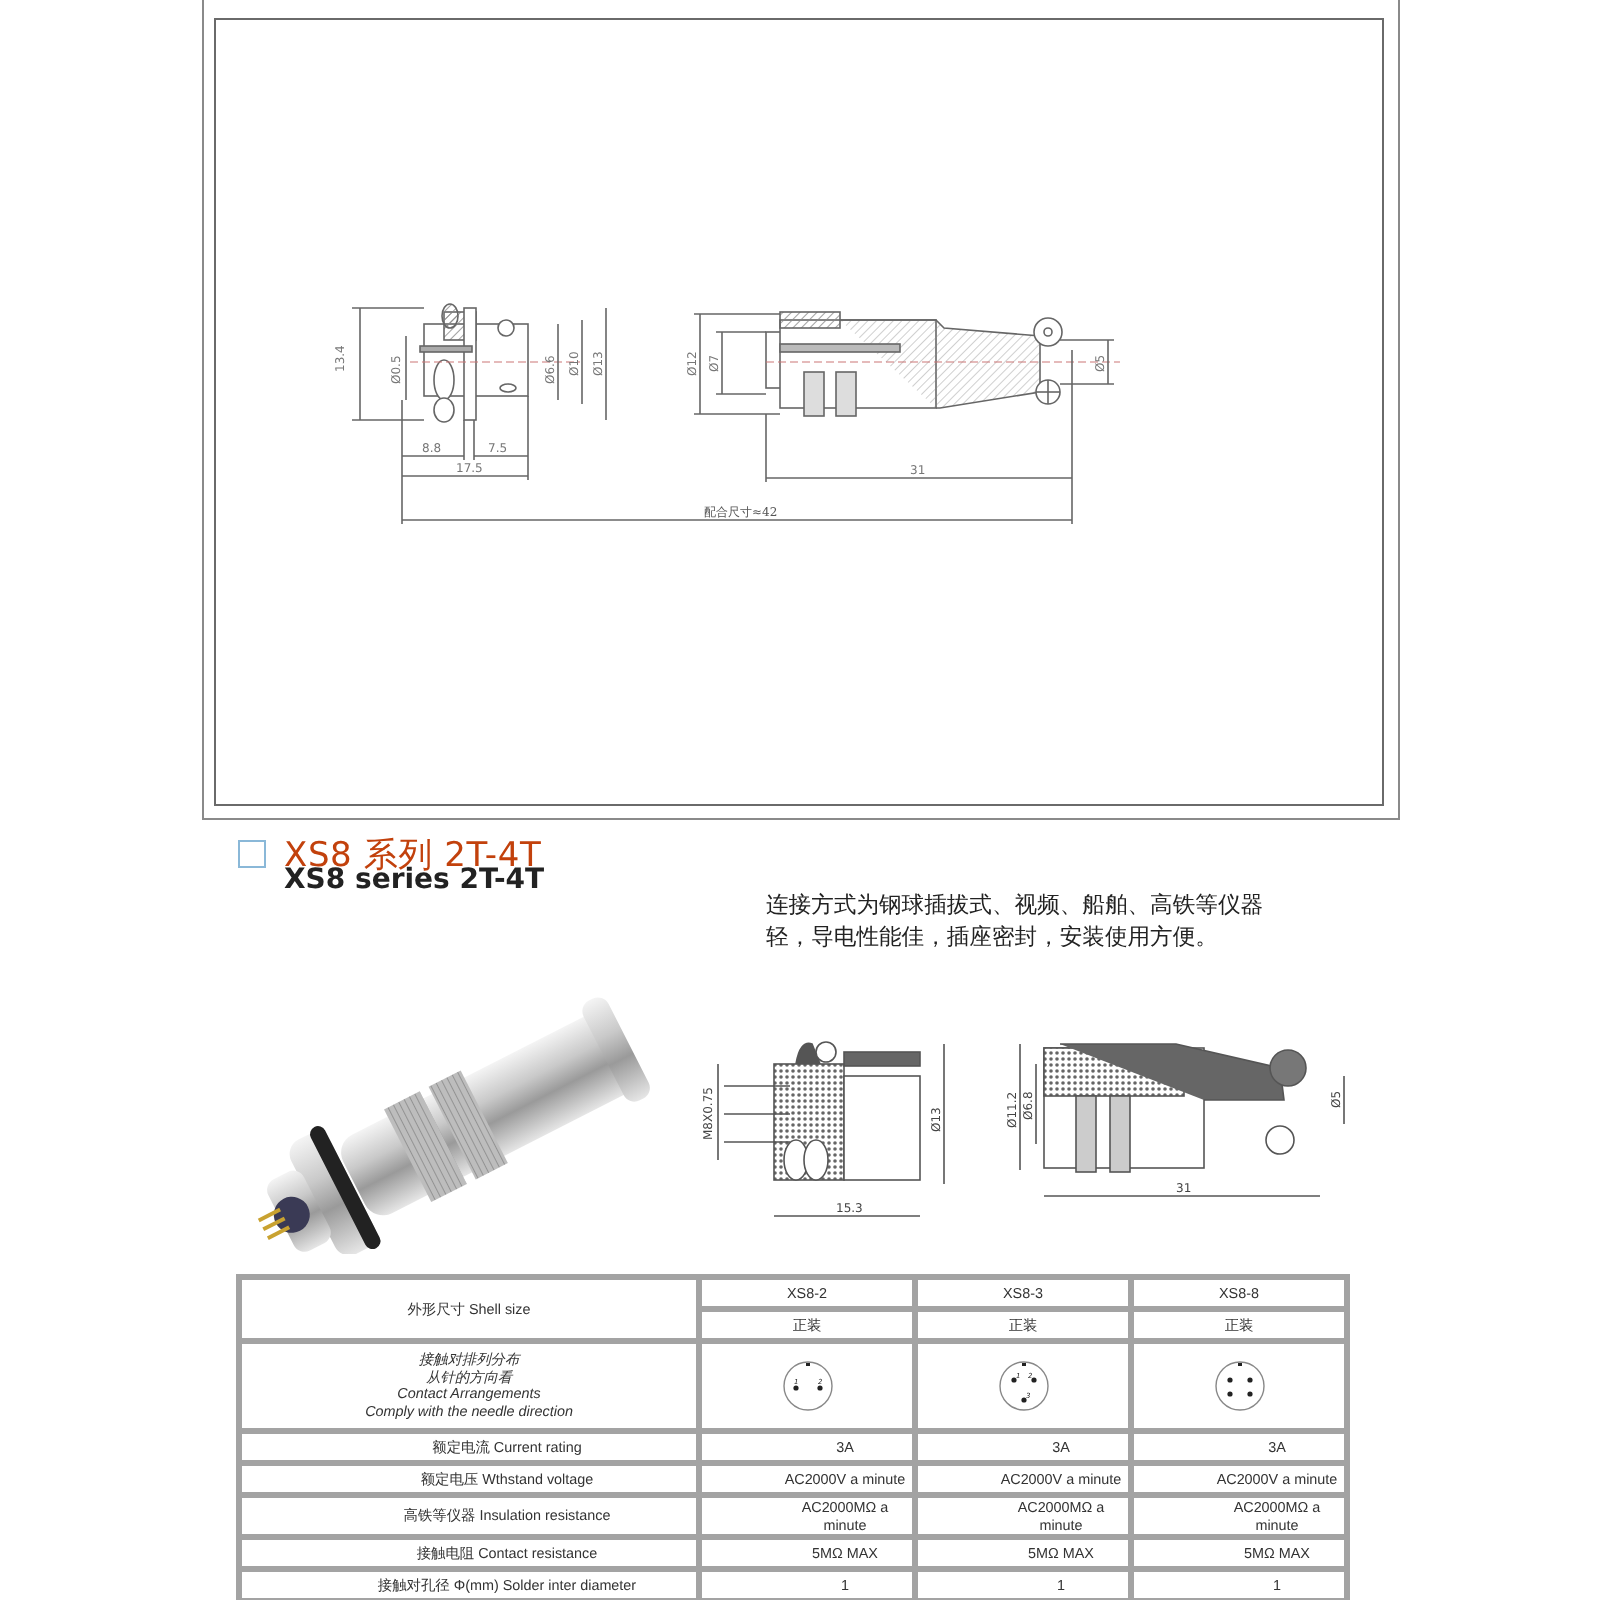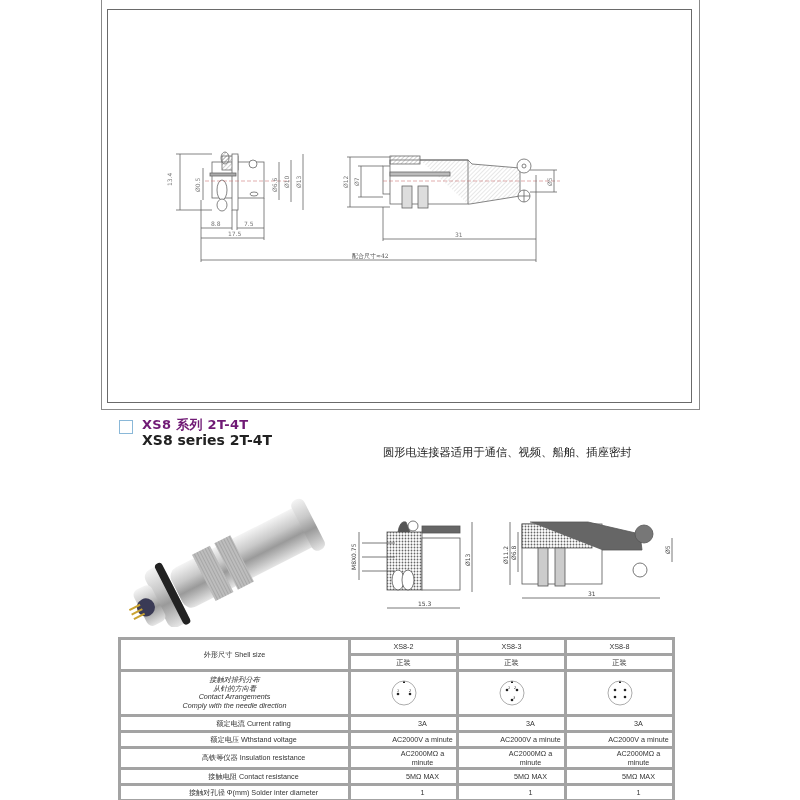--- a/index.html
+++ b/index.html
@@ -7,21 +7,21 @@
   body { position: relative; font-family: "DejaVu Sans", sans-serif; color: #222; }
 
   .frame-outer { position: absolute; left: 101px; top: -2px; width: 599px; height: 412px; border: 1px solid #8a8a8a; border-top: none; }
   .frame-inner { position: absolute; left: 107px; top: 9px; width: 585px; height: 394px; border: 1.5px solid #6a6a6a; }
 
   .drawing { position: absolute; left: 0; top: 0; width: 800px; height: 410px; }
   .dim-text { font-family: "DejaVu Sans", sans-serif; font-size: 6px; fill: #777; }
   .dim-cn { font-family: "DejaVu Serif", serif; font-size: 6px; fill: #555; }
 
   .series-box { position: absolute; left: 119px; top: 420px; width: 14px; height: 14px; border: 1.3px solid #8ab8d8; }
-  .series-title-cn { position: absolute; left: 142px; top: 416px; font-size: 13px; font-weight: bold; color: #701a75; letter-spacing: 0.3px; }
+  .series-title-cn { position: absolute; left: 142px; top: 416px; font-size: 17px; font-weight: normal; color: #c2410c; letter-spacing: 0.3px; }
   .series-title-en { position: absolute; left: 142px; top: 432px; font-size: 14px; font-weight: bold; color: #222; }
 
   .desc { position: absolute; left: 383px; top: 445px; width: 290px; font-size: 11.3px; line-height: 15.5px; color: #222; }
 
   .photo { position: absolute; left: 115px; top: 492px; width: 235px; height: 135px; }
   .small-draw { position: absolute; left: 350px; top: 510px; width: 340px; height: 110px; }
 
   table.spec { position: absolute; left: 118px; top: 637px; width: 557px; border-collapse: collapse; font-family: "Liberation Sans", sans-serif; font-size: 7.2px; color: #333; }
   table.spec td { border: 3px solid #a3a3a3; text-align: center; vertical-align: middle; padding: 0 2px; }
   table.spec tr.r-h1 td, table.spec tr.r-h2 td { height: 16px; }
@@ -120,21 +120,22 @@
     <text class="dim-text" x="455" y="237">31</text>
     <text class="dim-cn" x="352" y="258">配合尺寸≈42</text>
   </g>
 </svg>
 
 <div class="series-box"></div>
 <div class="series-title-cn">XS8 系列  2T-4T</div>
 <div class="series-title-en">XS8 series 2T-4T</div>
 
 <div class="desc">
-  <div>圆形电连接器适用于通信、视频、船舶、插座密封</div>
+  <div>连接方式为钢球插拔式、视频、船舶、高铁等仪器</div>
+  <div>轻，导电性能佳，插座密封，安装使用方便。</div>
 </div>
 
 <svg class="photo" viewBox="0 0 235 135">
   <defs>
     <linearGradient id="metal" x1="0" y1="0" x2="0" y2="1">
       <stop offset="0" stop-color="#f4f4f4"></stop>
       <stop offset="0.35" stop-color="#c9c9c9"></stop>
       <stop offset="0.6" stop-color="#9a9a9a"></stop>
       <stop offset="1" stop-color="#e6e6e6"></stop>
     </linearGradient>

